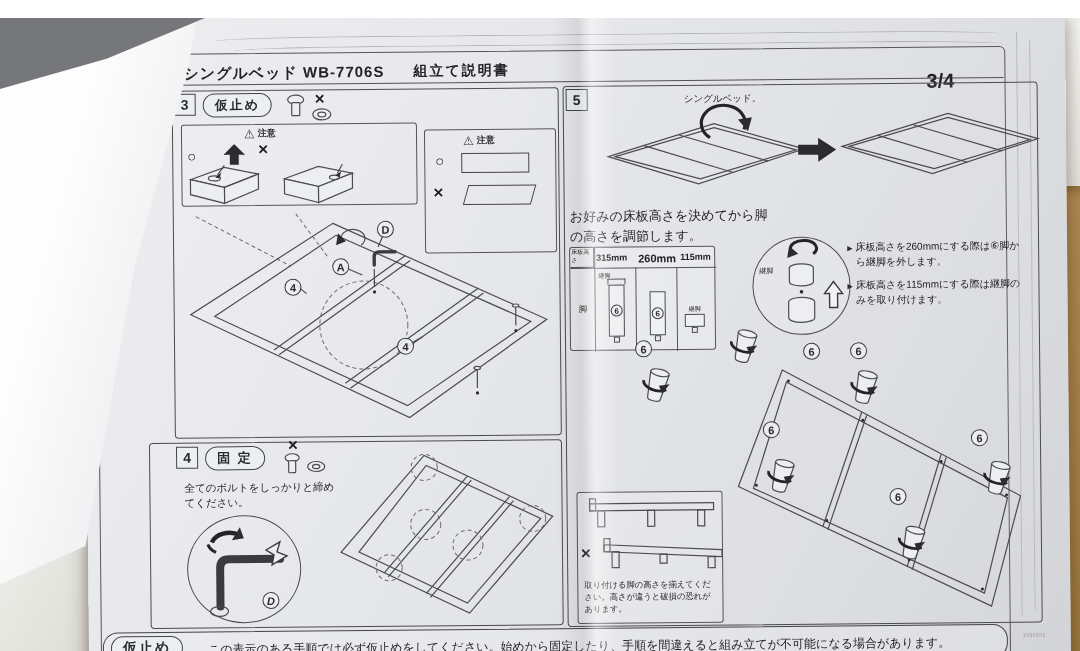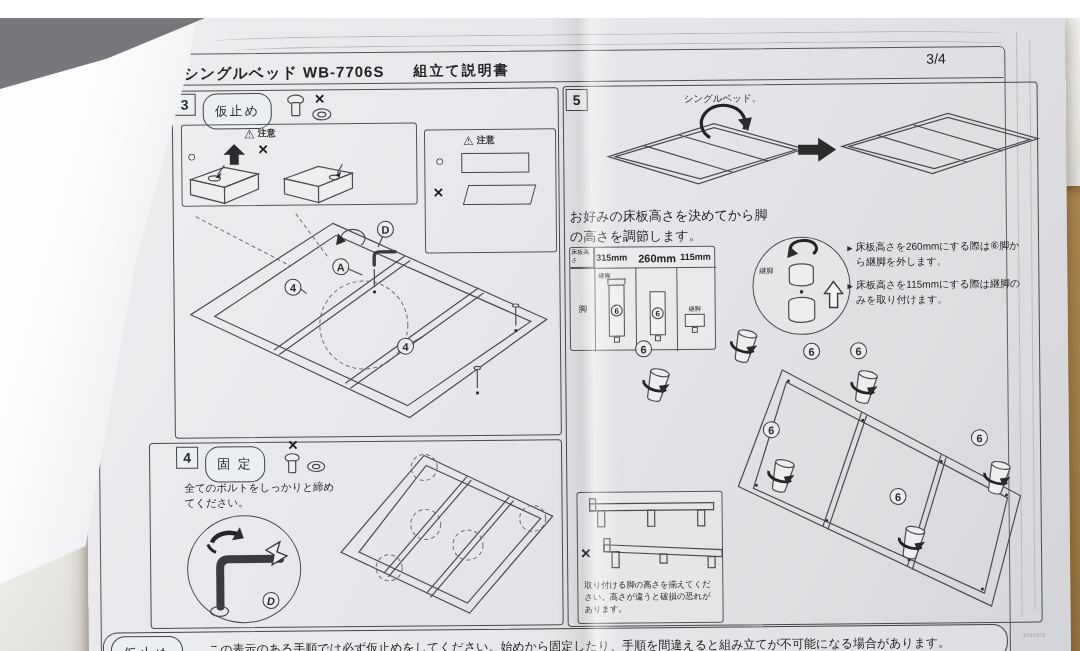--- a/index.html
+++ b/index.html
@@ -26,21 +26,21 @@
   #crease{left:468px;top:0;width:64px;height:656px;
     background:linear-gradient(90deg,rgba(0,0,0,0) 0%,rgba(0,0,0,.07) 42%,rgba(255,255,255,.4) 62%,rgba(0,0,0,0) 100%)}
   .pedge{border-top:1.2px solid #a2a3a8;border-radius:50%/10px;opacity:.75}
   .redge{border-right:1.2px solid #aaabb0;opacity:.7}
   
   .sbox{border:1.6px solid #4b4c4f;border-radius:4px;background:rgba(255,255,255,.06)}
   .thinbox{border:1.3px solid #55565a;border-radius:3px}
   .numsq{width:22px;height:22px;border:1.5px solid #434447;background:#eceff1;
     display:flex;align-items:center;justify-content:center;font-size:14px;font-weight:600}
   .oval{border:1.5px solid #434447;border-radius:14px;background:#eceff1;
-    padding:8px 11px;font-size:13px;letter-spacing:2px;font-weight:400;white-space:nowrap}
+    padding:2px 11px;font-size:13px;letter-spacing:2px;font-weight:700;white-space:nowrap}
   .circ{width:17px;height:17px;border:1.3px solid #3a3b3e;border-radius:50%;background:rgba(236,238,240,.9);
     display:flex;align-items:center;justify-content:center;font-size:11px;font-weight:600;z-index:3}
   .circ.sm{width:12px;height:12px;font-size:8px;border-width:1px}
   .t{color:#232326;line-height:1.45}
   .ok{font-size:15px;font-weight:700;color:#232326}
   .ng{font-size:17px;font-weight:700;color:#1d1d20;line-height:1}
   .warnrow{display:flex;align-items:center;gap:3px;font-size:9px;font-weight:600}
   .warnrow .tri{font-size:12px;line-height:1}
   svg{overflow:visible}
   .ln{stroke:#4b4c4f;fill:none;stroke-width:1.2}
@@ -80,21 +80,21 @@
 
     <div class="a pedge" style="left:130px;top:20px;width:790px;height:8px"></div>
     <div class="a pedge" style="left:150px;top:30px;width:770px;height:8px"></div>
     <div class="a redge" style="left:928px;top:22px;width:6px;height:585px"></div>
     <div class="a redge" style="left:941px;top:30px;width:6px;height:570px"></div>
 
     <div class="a thinbox" style="left:12px;top:36px;width:910px;height:614px;border-radius:6px"></div>
     <div class="a" style="left:12px;top:67px;width:908px;border-top:1.3px solid #505155"></div>
     <span class="a t" style="left:100px;top:45px;font-size:15px;font-weight:700;letter-spacing:1px">シングルベッド WB-7706S</span>
     <span class="a t" style="left:330px;top:45px;font-size:14px;font-weight:700;letter-spacing:2px">組立て説明書</span>
-    <span class="a t" style="left:843px;top:38px;font-size:14px;font-weight:400">3/4</span>
+    <span class="a t" style="left:843px;top:56px;font-size:20px;font-weight:700">3/4</span>
 
     <div class="a sbox" style="left:88px;top:73px;width:387px;height:348px">
       <div class="a numsq" style="left:1px;top:2px">3</div>
       <div class="a oval" style="left:30px;top:2px">仮止め</div>
       <svg class="a" style="left:112px;top:3px" width="26" height="32">
         <ellipse class="fl" cx="11" cy="6" rx="8" ry="4.5"></ellipse>
           <rect class="fl" x="7" y="9" width="8" height="13" rx="1"></rect>
       </svg>
       <span class="a ng" style="left:142px;top:0px">×</span>
       <svg class="a" style="left:138px;top:17px" width="24" height="14">

